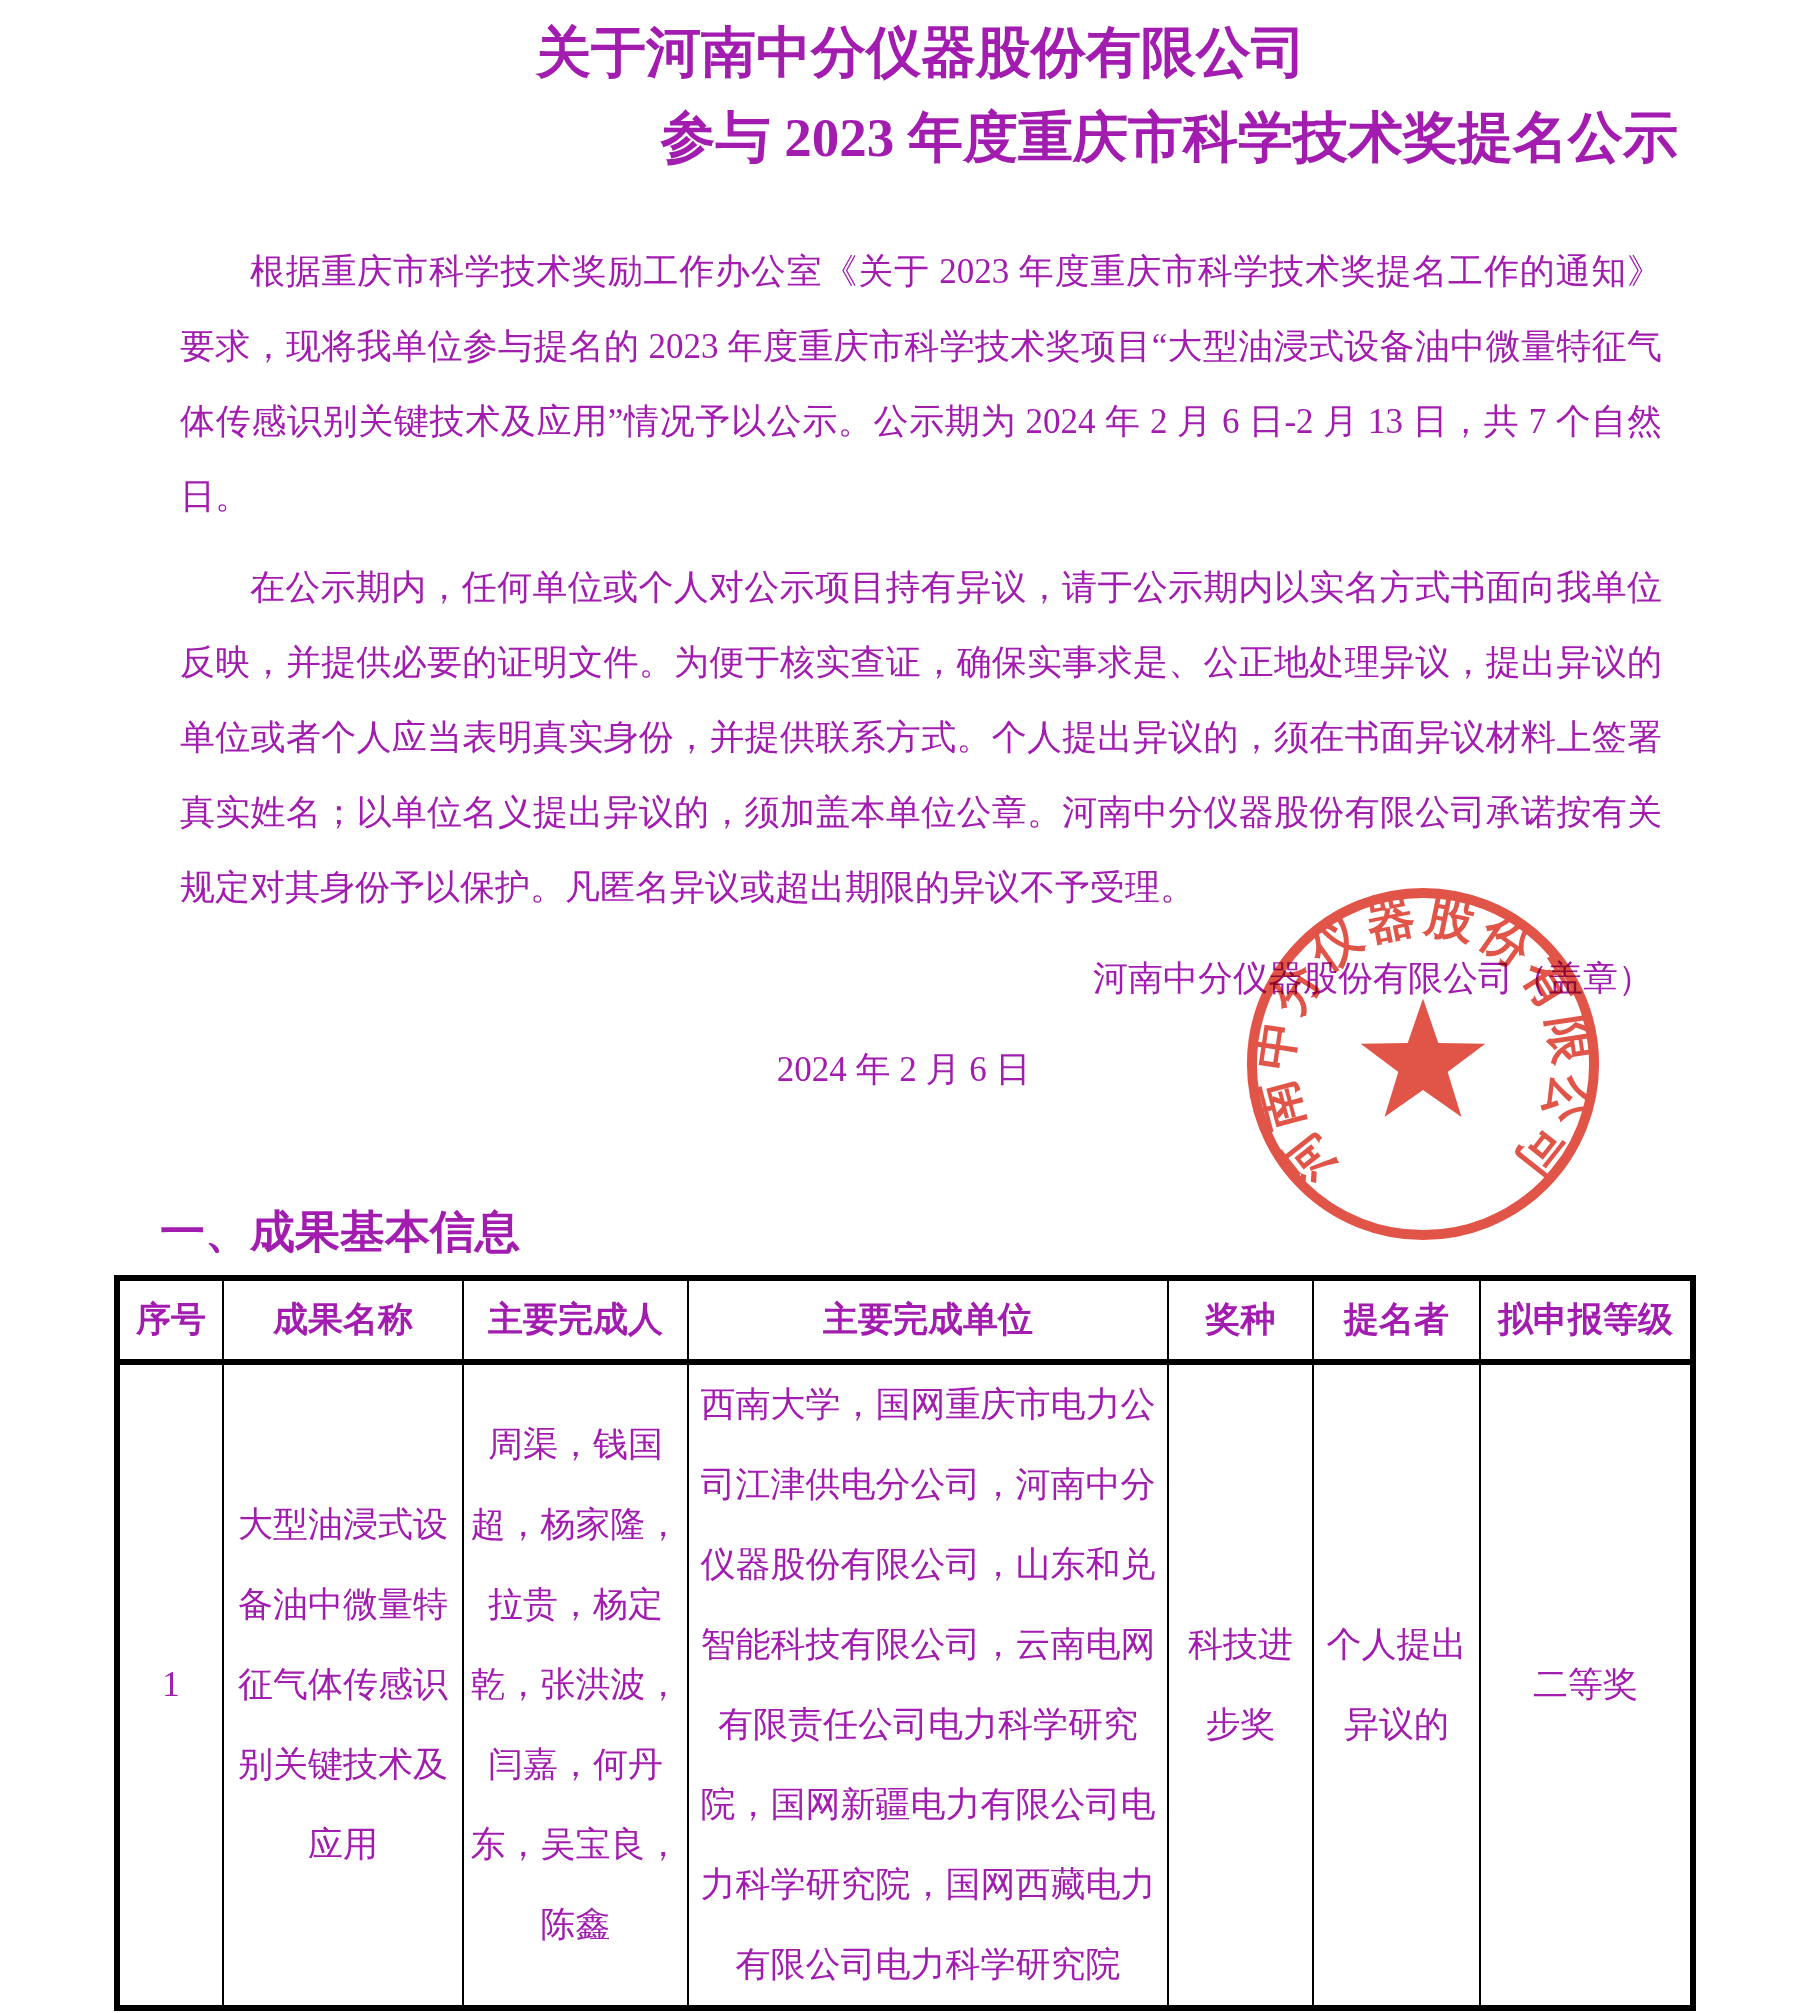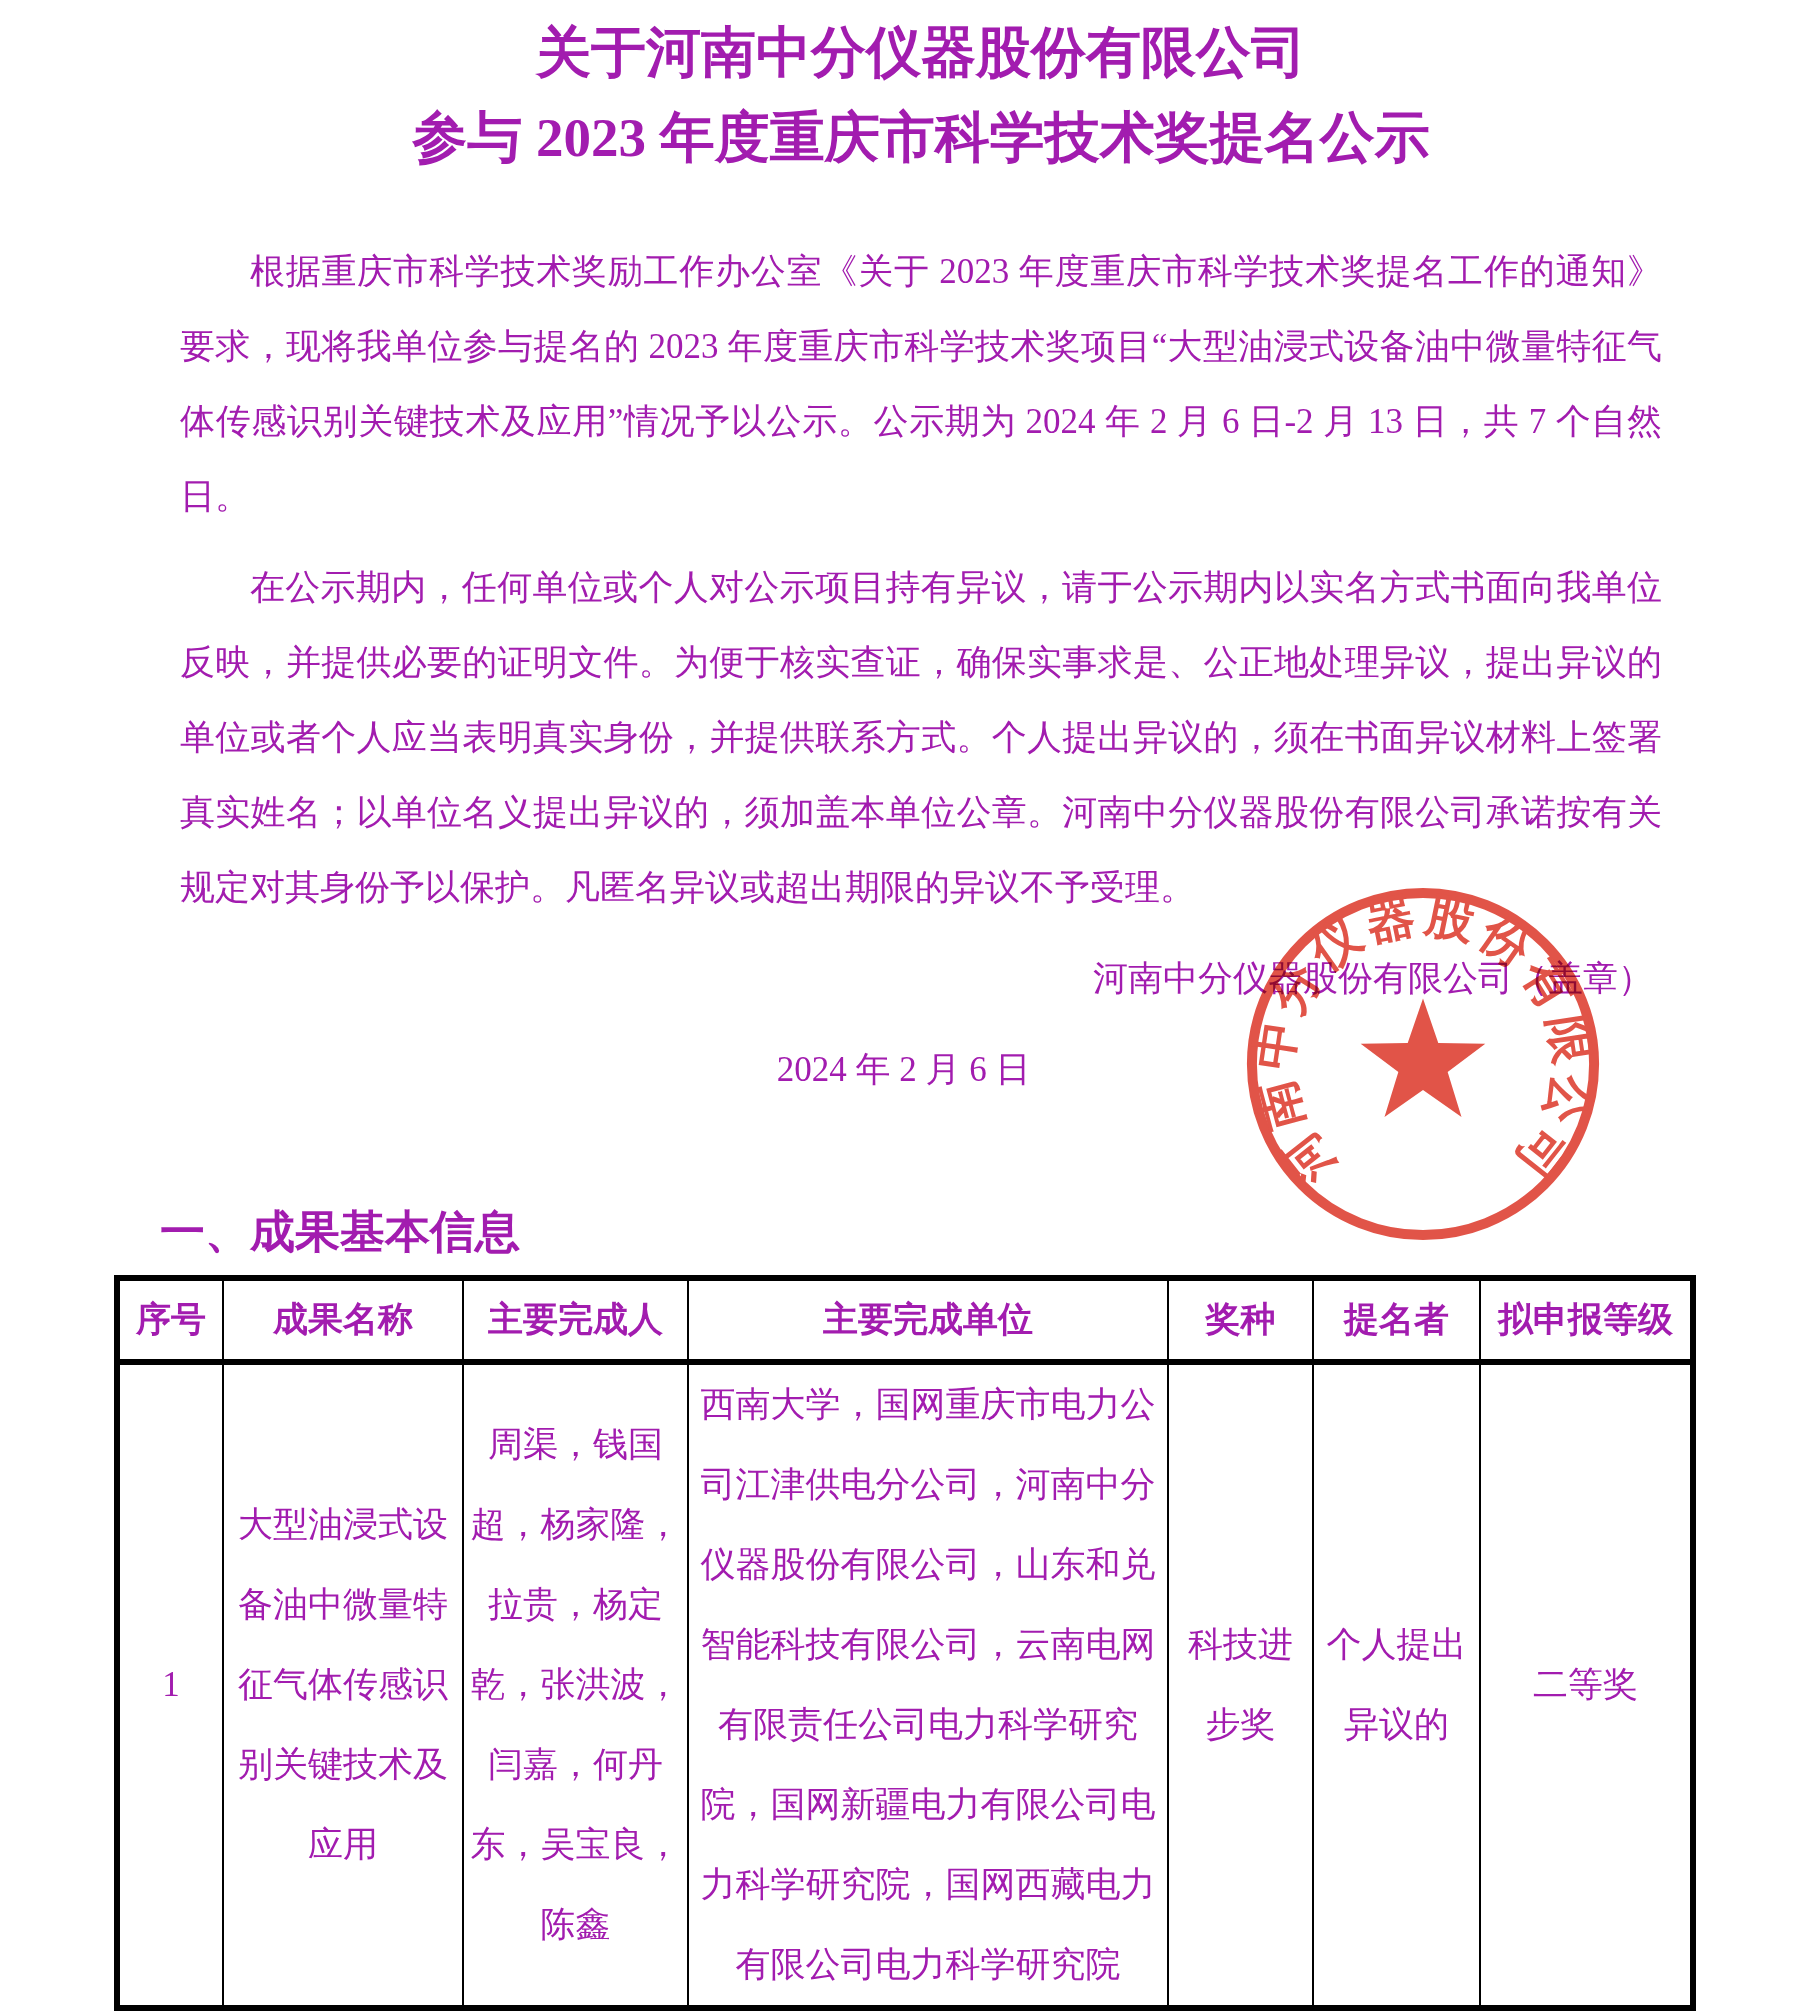--- a/index.html
+++ b/index.html
@@ -18,21 +18,21 @@
     position:absolute;
     left:164px;
     width:1514px;
     text-align:center;
     font-size:55px;
     font-weight:bold;
     line-height:65px;
     margin:0;
   }
   #title-line1 { top:20px; }
-  #title-line2 { top:105px; }
+  #title-line2 { top:105px;text-align:right; }
 
   
   .body-text {
     position:absolute;
     left:164px;
     top:218px;
     width:1514px;
     font-size:35px;
     line-height:75px;
   }

